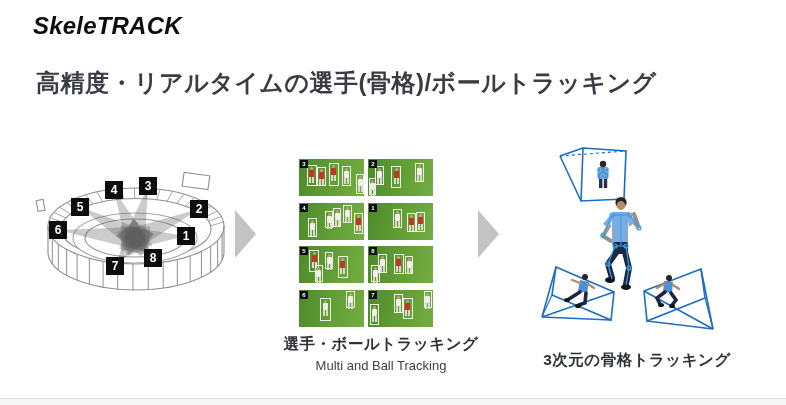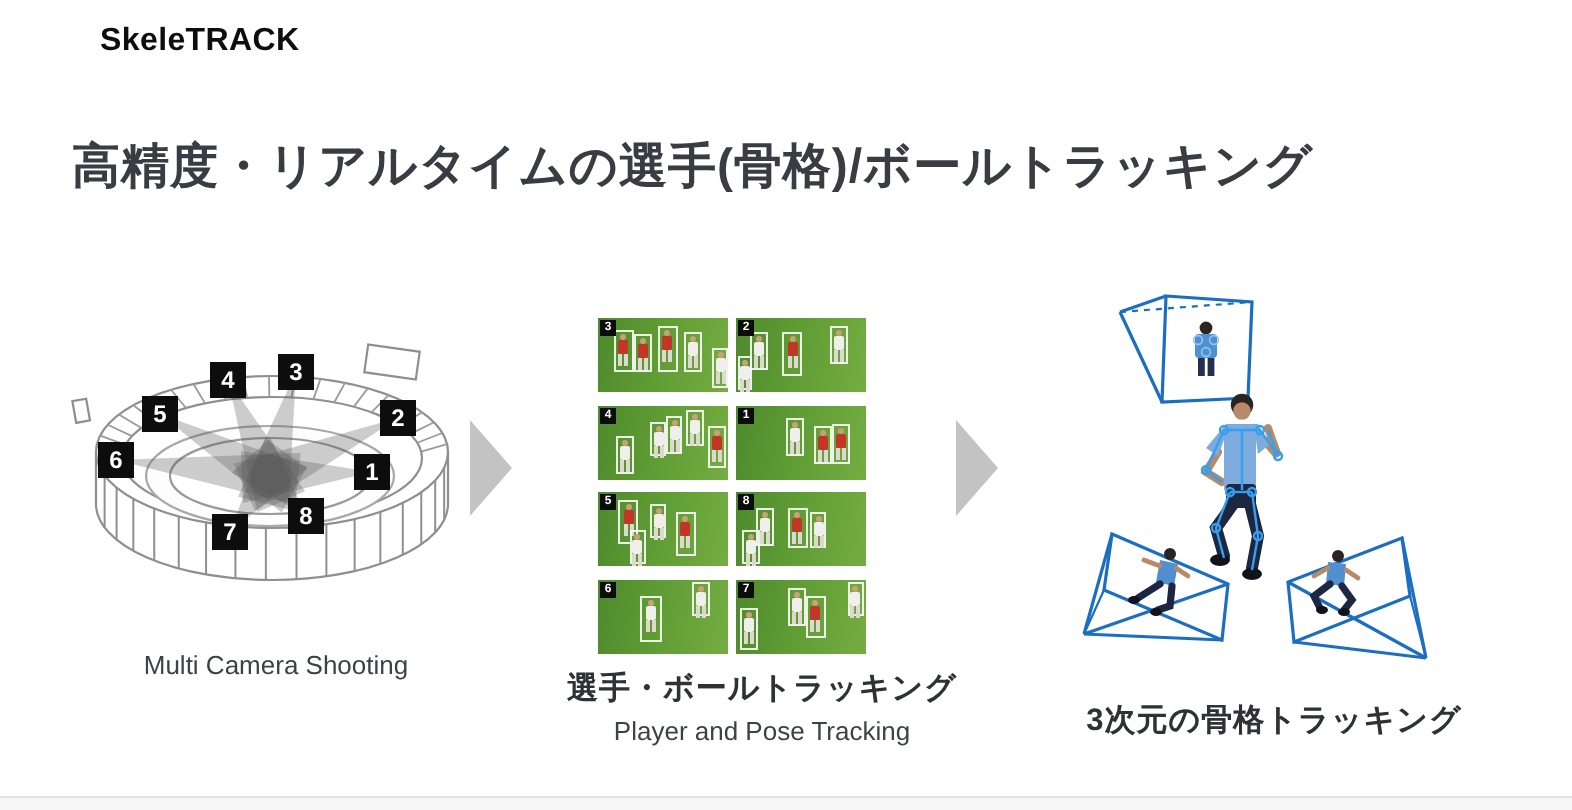--- a/index.html
+++ b/index.html
@@ -1,18 +1,18 @@
 <!DOCTYPE html>
 <html><head>
 <meta charset="utf-8">
 <style>
   html,body{margin:0;padding:0;background:#fff;}
   .slide{position:relative;width:786px;height:405px;background:#ffffff;overflow:hidden;
          font-family:"Liberation Sans","DejaVu Sans",sans-serif;color:#222;}
-  .brand{position:absolute;left:50px;top:12px;font-size:16px;font-weight:bold;color:#0e0e0e;letter-spacing:.2px;}
+  .brand{position:absolute;left:33px;top:12px;font-size:24px;font-weight:bold;color:#0e0e0e;letter-spacing:.2px;font-style:italic;}
   .title-jp{position:absolute;left:36px;top:67px;font-size:24px;font-weight:bold;color:#393c42;letter-spacing:.5px;white-space:nowrap;}
   .title-en{position:absolute;left:36px;top:105px;font-size:16px;color:#4b4e54;white-space:nowrap;}
 
   
   .stadium-wrap{position:absolute;left:33px;top:166px;width:202px;height:142px;}
   .stadium-wrap svg{position:absolute;left:0;top:0;}
   .cam-badge{position:absolute;width:18px;height:18px;background:#0d0d0d;color:#fff;
              font-size:12px;font-weight:bold;line-height:18px;text-align:center;}
 
   
@@ -405,24 +405,23 @@
         <polyline points="140,143 146,147" stroke="#b98a68" stroke-width="2.4" fill="none" stroke-linecap="round"></polyline>
         <polyline points="132,150 124,156 127,162" stroke="#1d2742" stroke-width="3.6" fill="none" stroke-linecap="round"></polyline>
         <polyline points="138,151 143,158 139,163" stroke="#1d2742" stroke-width="3.6" fill="none" stroke-linecap="round"></polyline>
         <ellipse cx="128" cy="163" rx="3" ry="2" fill="#10131c"></ellipse>
         <ellipse cx="139" cy="164" rx="3" ry="2" fill="#10131c"></ellipse>
       </g>
     </svg>
   </div>
 
   <div class="caption cap1">
-    <div class="cap-en">Multi Camera Shooting</div>
   </div>
   <div class="caption cap2">
     <div class="cap-jp">選手・ボールトラッキング</div>
-    <div class="cap-en">Player and Pose Tracking</div>
+    <div class="cap-en">Multi and Ball Tracking</div>
   </div>
   <div class="caption cap3">
     <div class="cap-jp">3次元の骨格トラッキング</div>
   </div>
 
   <div class="footer-strip"></div>
 </div>
 
 </body></html>

